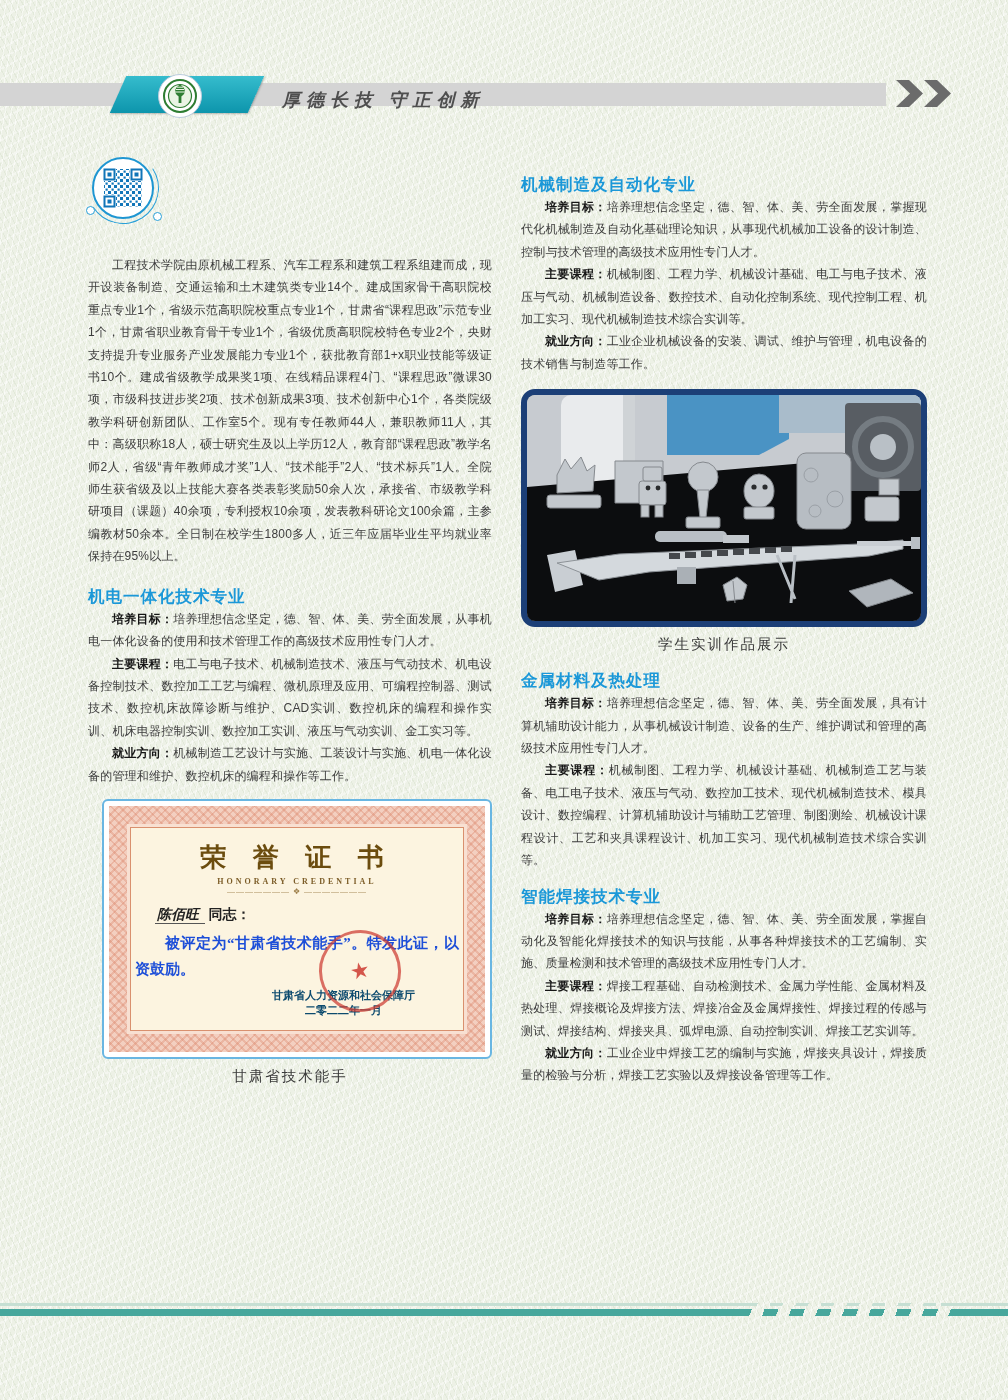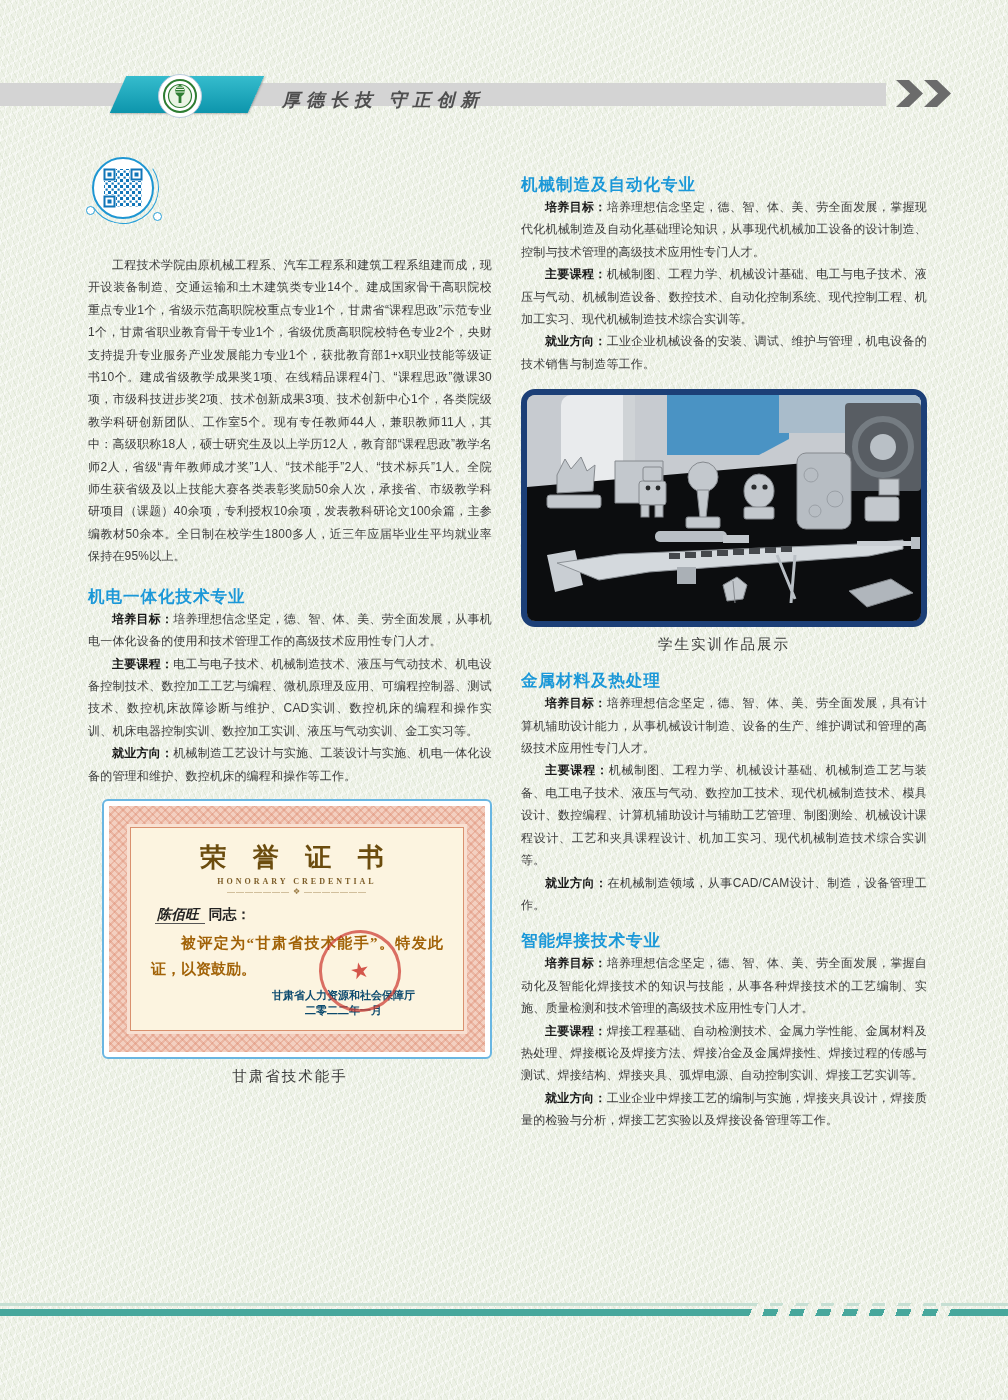--- a/index.html
+++ b/index.html
@@ -53,22 +53,22 @@
       repeating-linear-gradient(45deg, rgba(216,125,96,.30) 0 2px, rgba(255,255,255,0) 2px 6px),
       repeating-linear-gradient(-45deg, rgba(216,125,96,.30) 0 2px, rgba(255,255,255,0) 2px 6px);}
   .cert-inner{position:absolute;inset:21px;background:#fcf4e0;border:1px solid #d9906e;
     box-shadow:0 0 0 3px #f8e0d2;font-family:"Liberation Serif","DejaVu Serif",serif;overflow:hidden;}
   .cert-title{margin-top:12px;text-align:center;font-size:26px;font-weight:bold;letter-spacing:10px;color:#6b4c0e;}
   .cert-sub{margin-top:2px;text-align:center;font-size:8px;font-weight:bold;letter-spacing:3px;color:#7c5d28;}
   .cert-div{margin-top:1px;text-align:center;font-size:8px;color:#9b7c45;letter-spacing:1px;}
   .cert-name-row{margin:10px 0 0 24px;font-size:14px;color:#222;}
   .cert-name{font-style:italic;font-weight:bold;border-bottom:1px solid #555;padding:0 6px 1px 2px;}
   .cert-salu{font-weight:bold;}
-  .cert-body{margin:6px 0 0 0;padding:0 20px;font-size:15px;font-weight:bold;line-height:26px;
-    text-indent:2em;color:#a16207;text-align:justify;}
+  .cert-body{margin:6px 0 0 0;padding:0 4px;font-size:15px;font-weight:bold;line-height:26px;
+    text-indent:2em;color:#1d4ed8;text-align:justify;}
   .cert-sign{width:62%;margin-left:33%;margin-top:6px;text-align:center;font-weight:bold;color:#0c4a6e;}
   .cert-issuer{font-size:11px;line-height:15px;}
   .cert-date{font-size:11px;line-height:15px;}
   .stamp{position:absolute;right:62px;bottom:18px;width:76px;height:76px;border-radius:50%;
     border:3px solid rgba(205,58,48,.72);transform:rotate(-12deg);
     display:flex;align-items:center;justify-content:center;color:rgba(205,58,48,.85);font-size:22px;}
   
   .bl{position:absolute;}
   .bl.thin{top:1303px;height:3px;background:#c6dfd3;}
   .bl.thick{top:1309px;height:7px;background:#47a79c;}
@@ -217,21 +217,20 @@
         </g>
         <path d="M196,190 l14,-8 l10,8 l-4,14 l-16,2 Z M206,186 l2,22" fill="#c3c8cd" stroke="#85898e"></path>
         <path d="M322,196 l42,-12 l22,14 l-46,14 Z" fill="#b0b6bc" stroke="#85898e"></path>
       </svg>
     </div>
     <div class="caption">学生实训作品展示</div>
 
     <h3 class="sec-title mt14">金属材料及热处理</h3>
     <p class="para"><b>培养目标：</b><span>培养理想信念坚定，德、智、体、美、劳全面发展，具有计算机辅助设计能力，从事机械设计制造、设备的生产、维护调试和管理的高级技术应用性专门人才。</span></p>
     <p class="para"><b>主要课程：</b><span>机械制图、工程力学、机械设计基础、机械制造工艺与装备、电工电子技术、液压与气动、数控加工技术、现代机械制造技术、模具设计、数控编程、计算机辅助设计与辅助工艺管理、制图测绘、机械设计课程设计、工艺和夹具课程设计、机加工实习、现代机械制造技术综合实训等。</span></p>
-    <p class="para"><b>就业方向：</b><span>在机械制造领域，从事CAD/CAM设计、制造，设备管理工作。</span></p>
 
     <h3 class="sec-title mt12">智能焊接技术专业</h3>
     <p class="para"><b>培养目标：</b><span>培养理想信念坚定，德、智、体、美、劳全面发展，掌握自动化及智能化焊接技术的知识与技能，从事各种焊接技术的工艺编制、实施、质量检测和技术管理的高级技术应用性专门人才。</span></p>
     <p class="para"><b>主要课程：</b><span>焊接工程基础、自动检测技术、金属力学性能、金属材料及热处理、焊接概论及焊接方法、焊接冶金及金属焊接性、焊接过程的传感与测试、焊接结构、焊接夹具、弧焊电源、自动控制实训、焊接工艺实训等。</span></p>
     <p class="para"><b>就业方向：</b><span>工业企业中焊接工艺的编制与实施，焊接夹具设计，焊接质量的检验与分析，焊接工艺实验以及焊接设备管理等工作。</span></p>
   </div>
 
   <div class="bl thin" style="left:0;width:745px;"></div>
   <div class="bl thin-d" style="left:745px;width:196px;"></div>
   <div class="bl thin" style="left:941px;width:67px;"></div>

